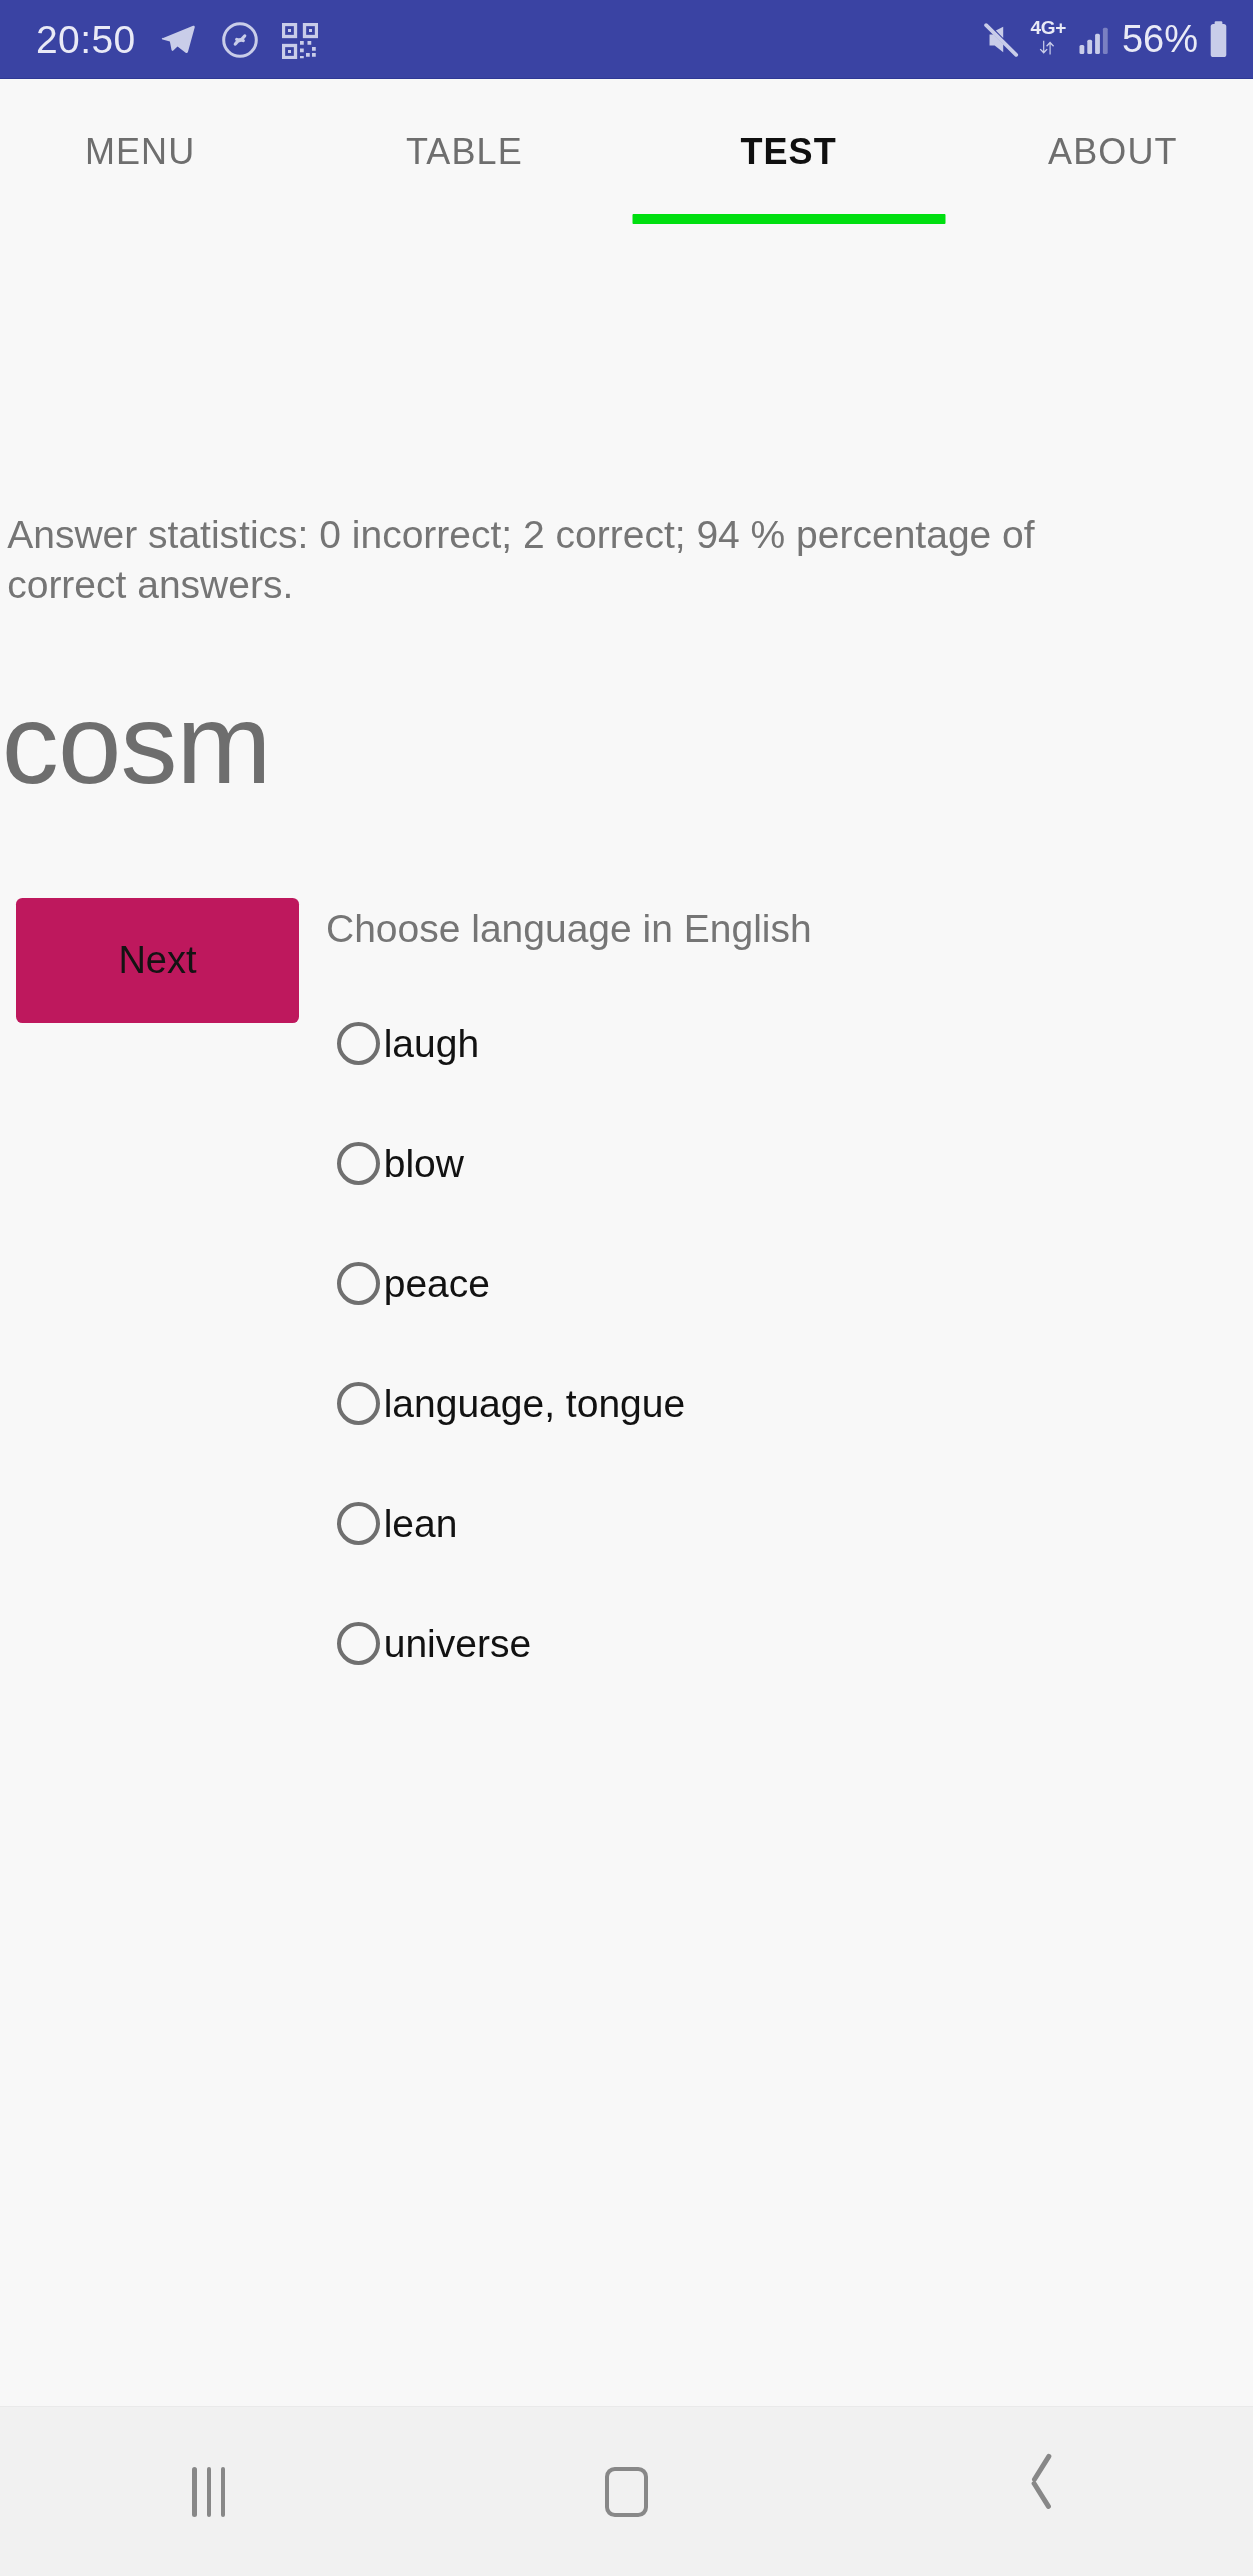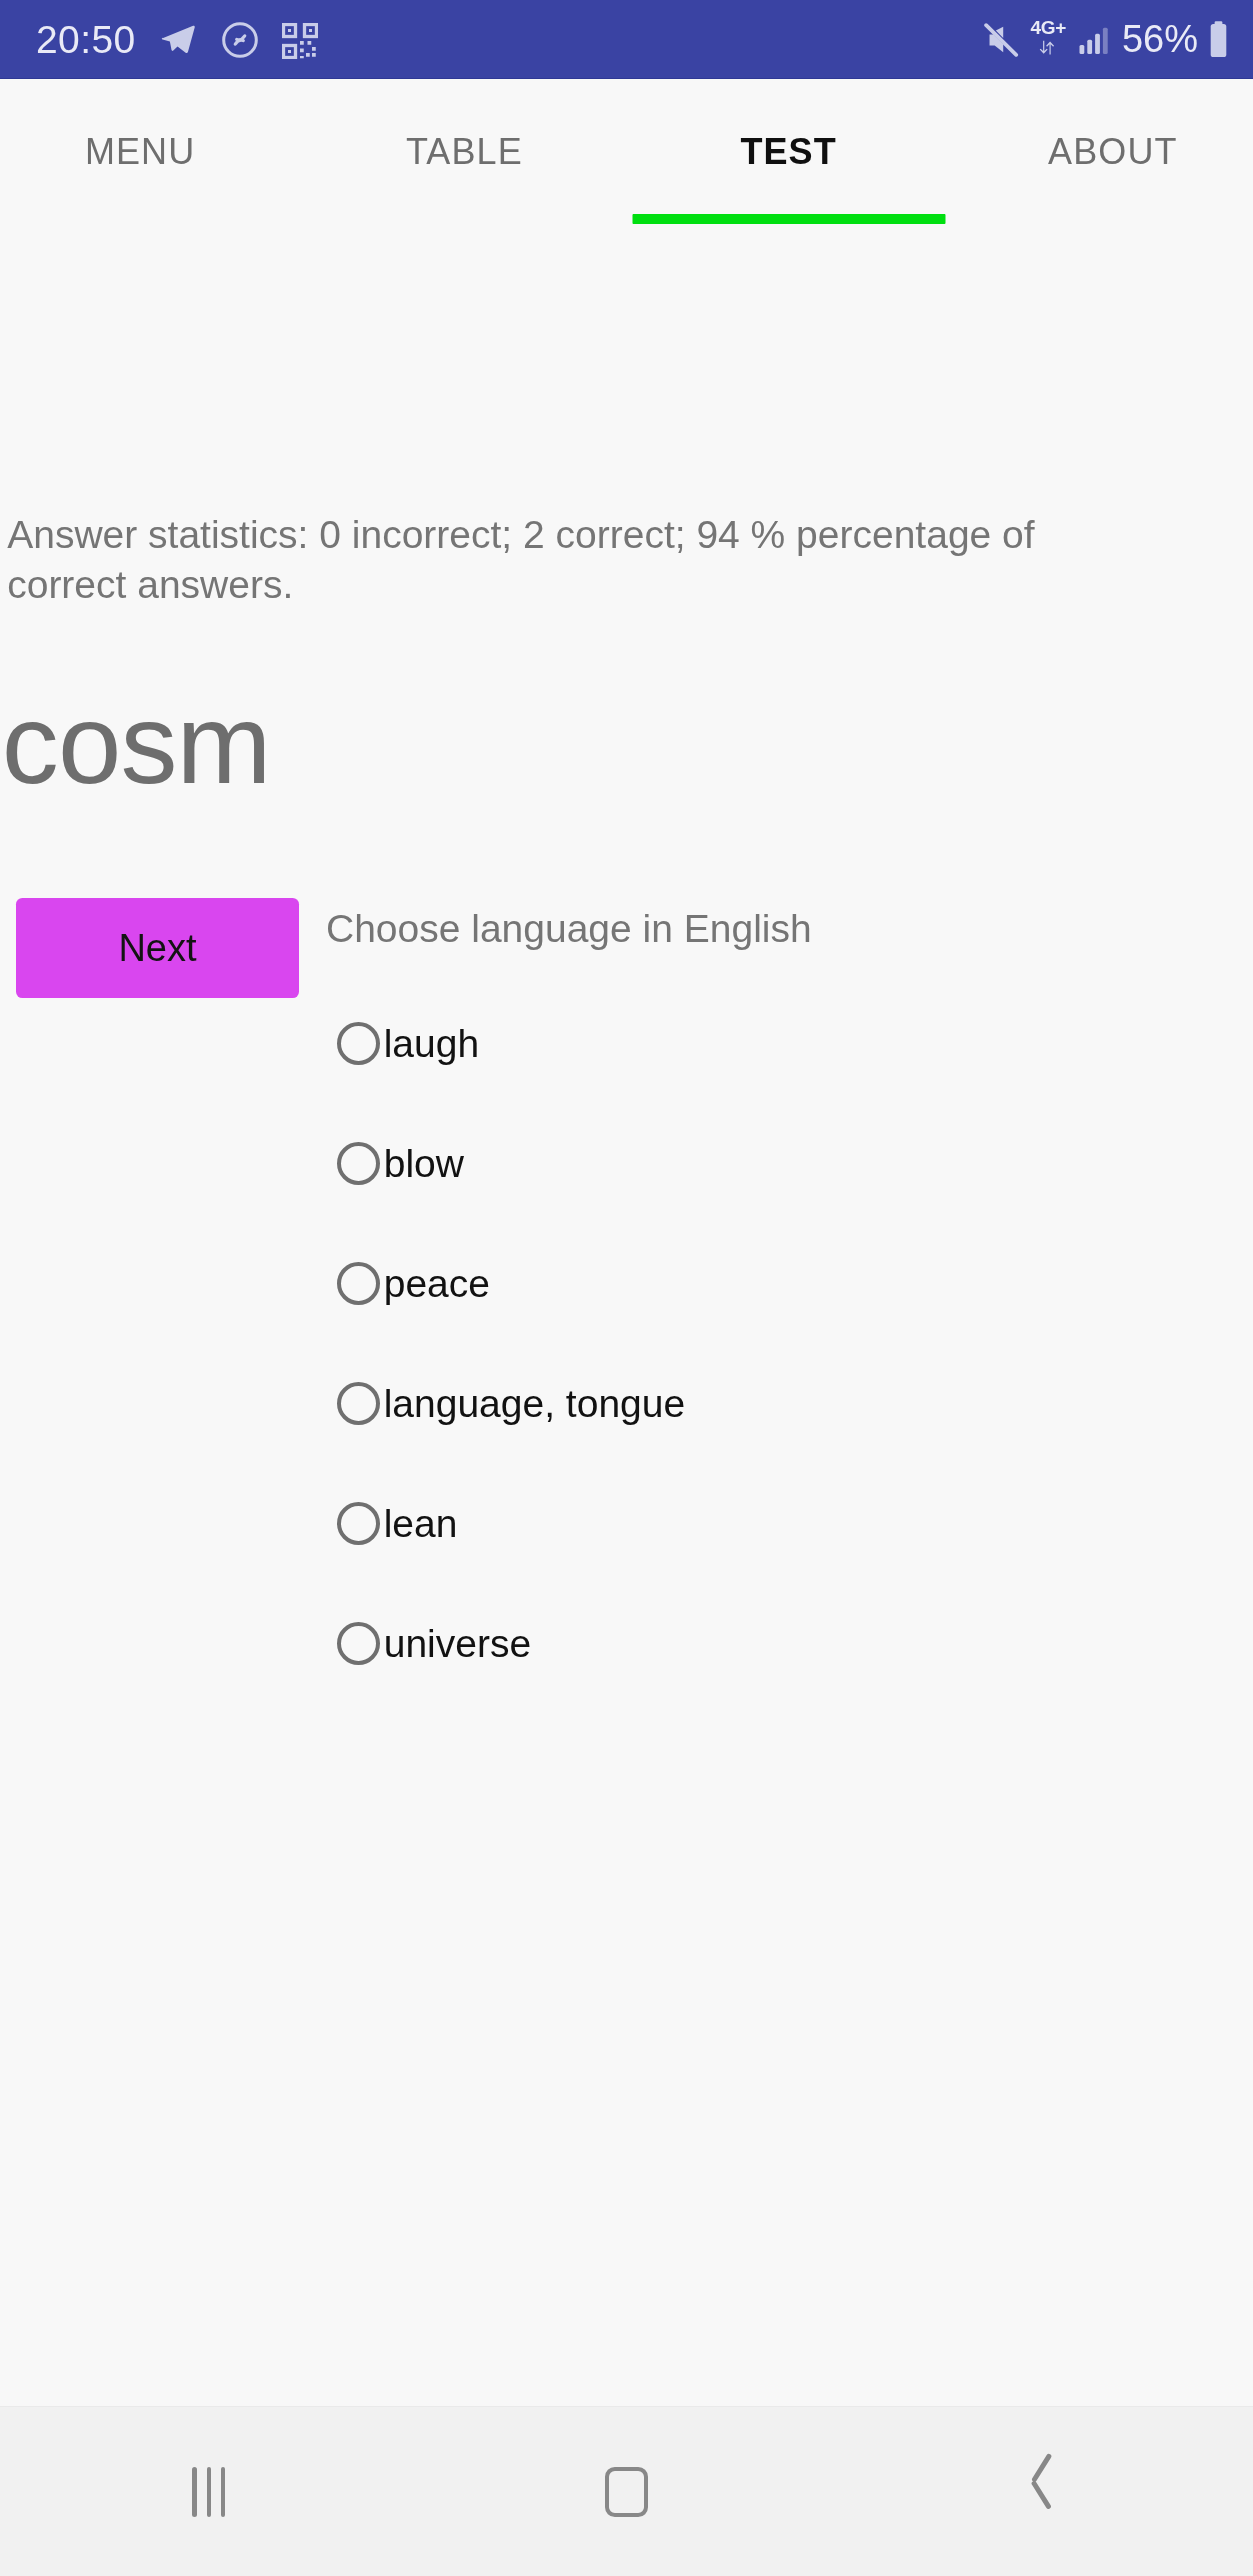--- a/index.html
+++ b/index.html
@@ -148,22 +148,22 @@
     position: absolute;
     left: 0;
     top: 649px;
     right: 0;
     display: flex;
     align-items: flex-start;
   }
 
   .next-button {
     width: 283px;
-    height: 100px;
-    background: #d946ef;
+    height: 125px;
+    background: #be185d;
     border: none;
     border-radius: 6.3px;
     margin-left: 16px;
     font-size: 38px;
     color: #131313;
     font-family: "Liberation Sans", sans-serif;
     cursor: pointer;
     flex: 0 0 auto;
     display: flex;
     align-items: center;

